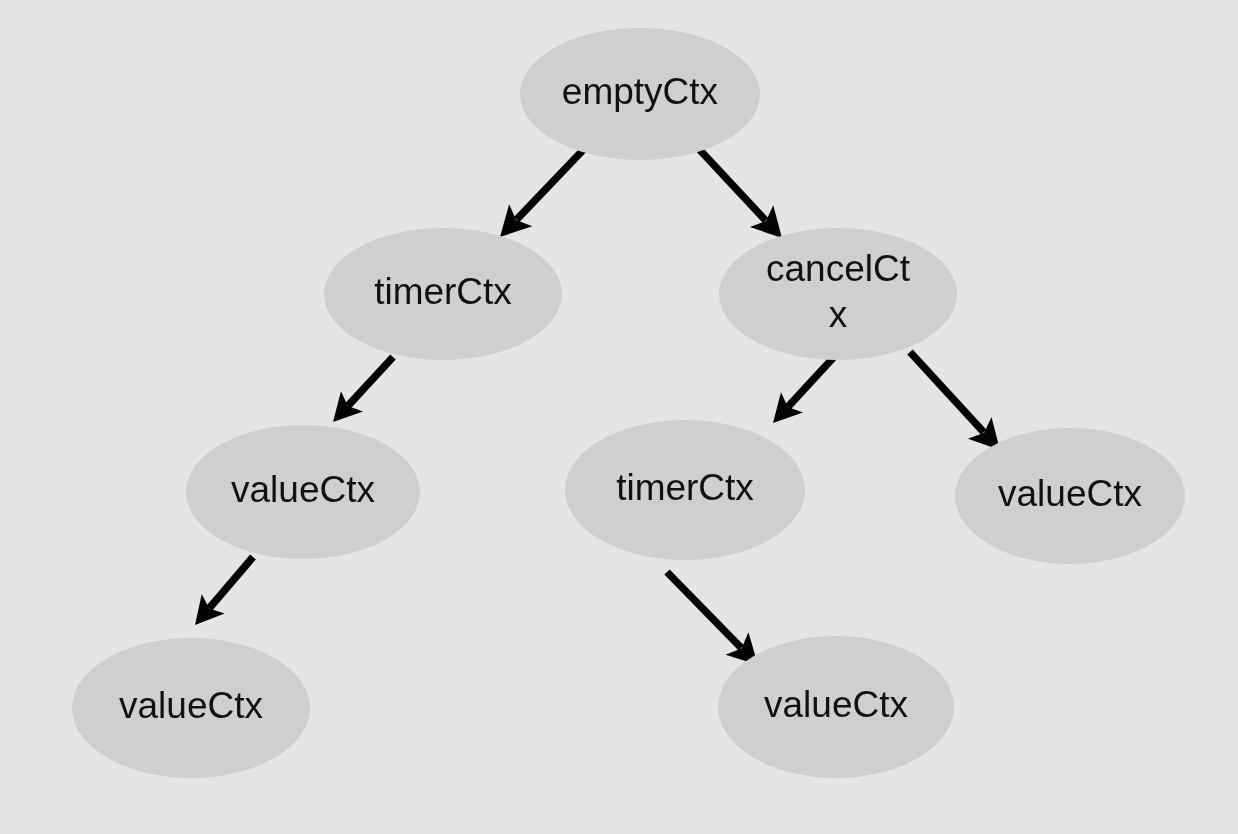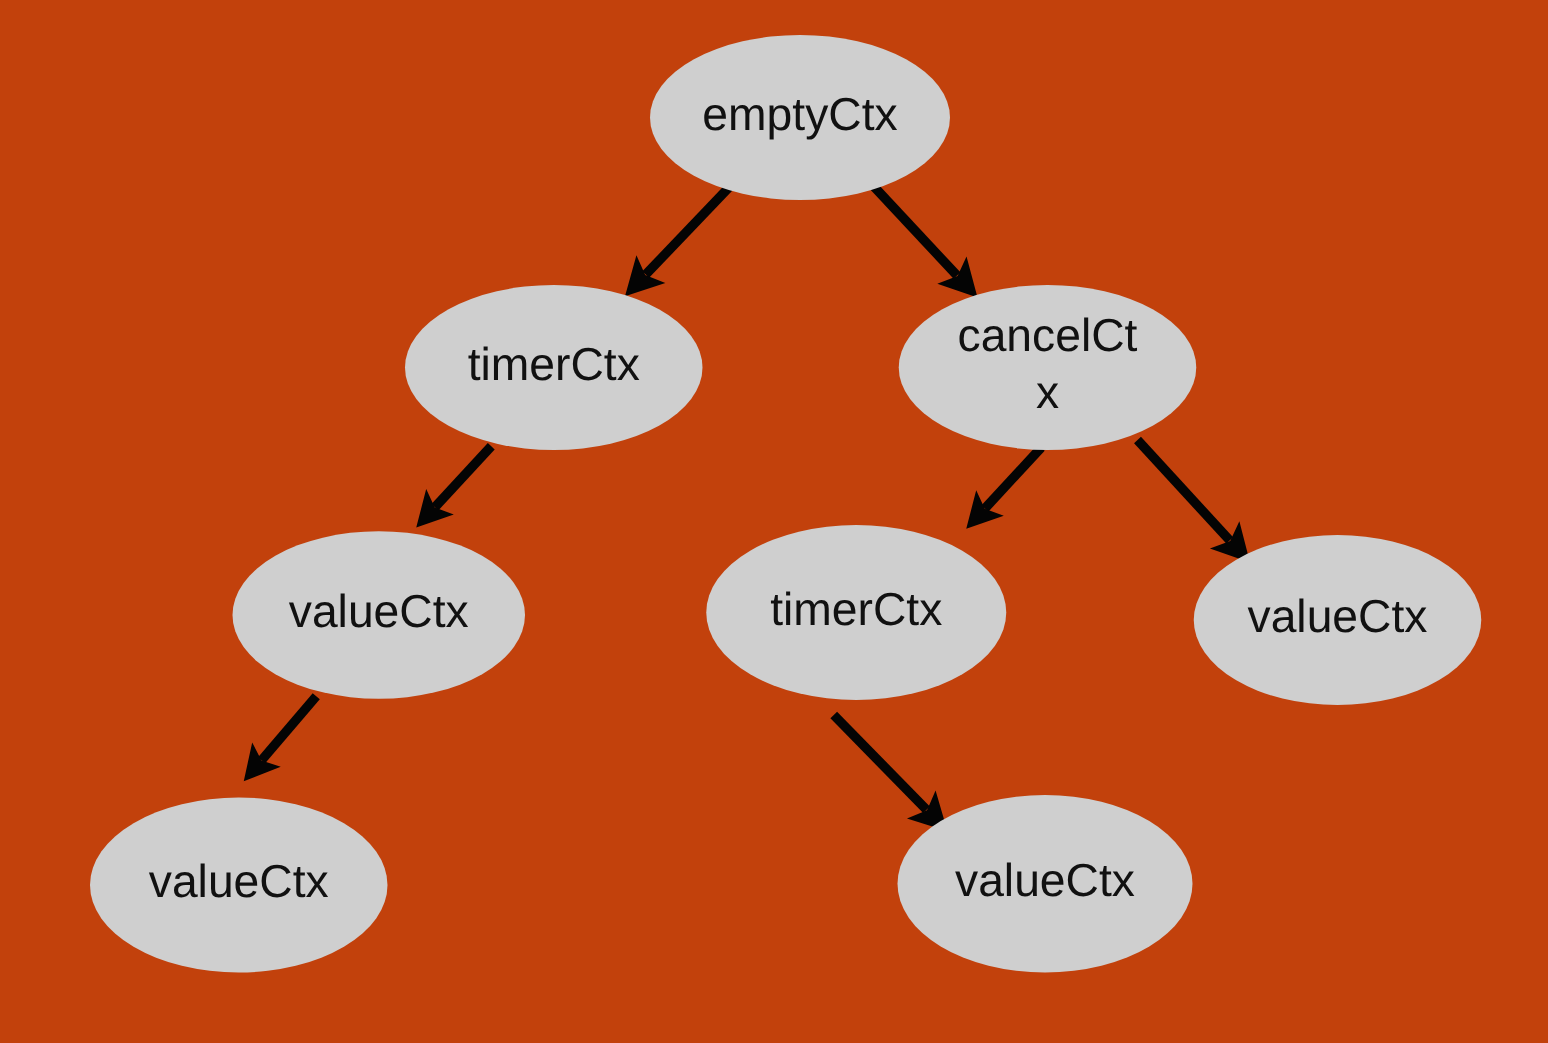--- a/index.html
+++ b/index.html
@@ -7,21 +7,21 @@
     padding: 0;
     background: #ffffff;
   }
   body {
     font-family: "Liberation Sans", sans-serif;
   }
   #canvas {
     position: relative;
     width: 1238px;
     height: 834px;
-    background: #c2410c;
+    background: #e5e5e5;
     overflow: hidden;
   }
   #graph {
     position: absolute;
     top: 0;
     left: 0;
     width: 1238px;
     height: 834px;
   }
   .node-ellipse {

